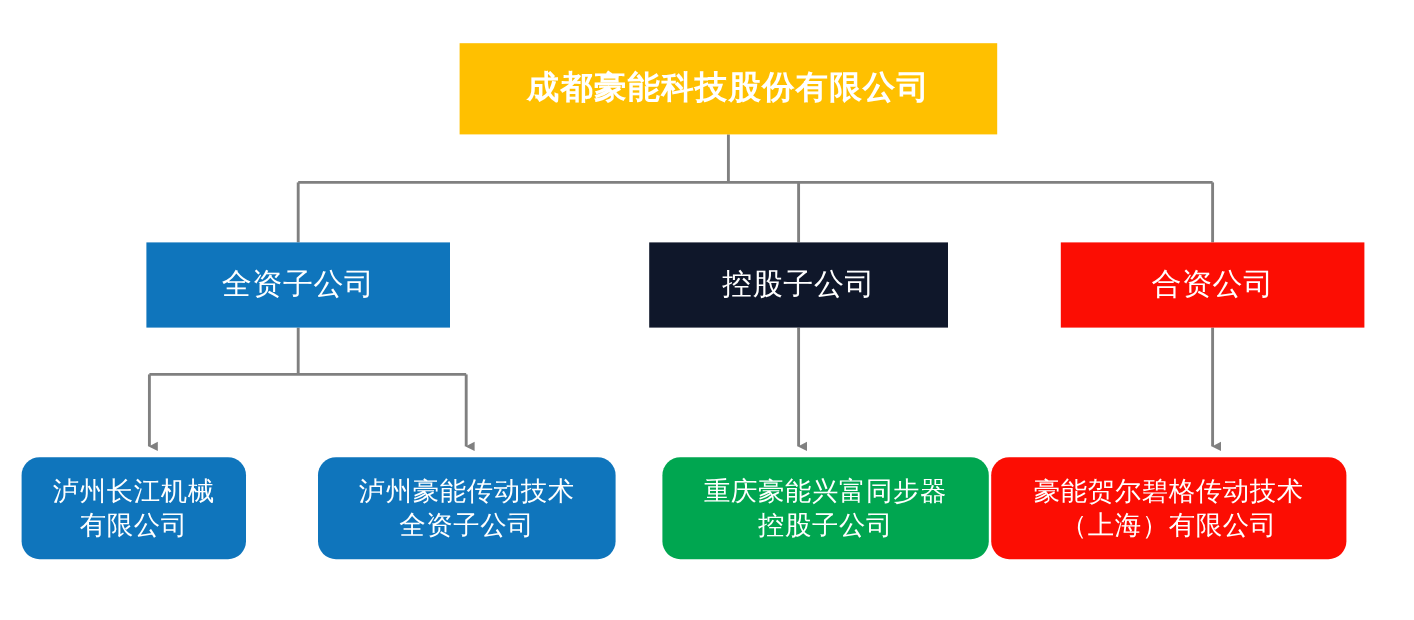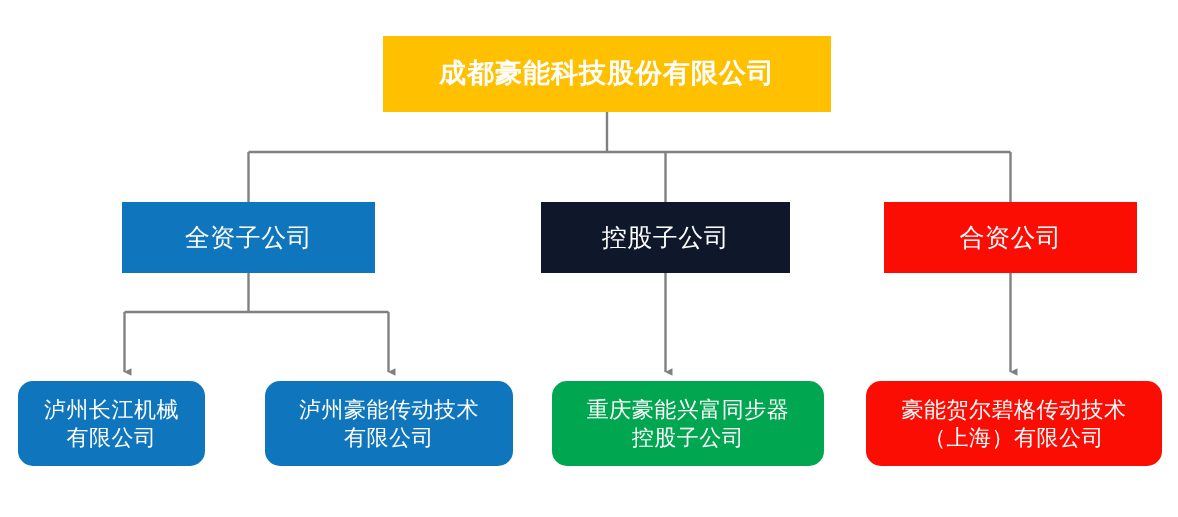--- a/index.html
+++ b/index.html
@@ -90,21 +90,21 @@
     left: 265px;
     width: 248px;
     background: #0f75bc;
   }
   .leaf-3 {
     left: 552px;
     width: 272px;
     background: #00a650;
   }
   .leaf-4 {
-    left: 866px;
+    left: 826px;
     width: 296px;
     background: #fc0d03;
   }
 </style>
 </head>
 <body>
 
 <div id="chart-root">
 
   <svg id="connector-layer" viewBox="0 0 1178 517" width="1178" height="517">
@@ -137,21 +137,21 @@
   <div class="node node-cat node-cat-blue">全资子公司</div>
 
   <div class="node node-cat node-cat-green">控股子公司</div>
 
   <div class="node node-cat node-cat-red">合资公司</div>
 
   <div class="node node-leaf leaf-1">泸州长江机械
 有限公司</div>
 
   <div class="node node-leaf leaf-2">泸州豪能传动技术
-有限公司</div>
+全资子公司</div>
 
   <div class="node node-leaf leaf-3">重庆豪能兴富同步器
 控股子公司</div>
 
   <div class="node node-leaf leaf-4">豪能贺尔碧格传动技术
 （上海）有限公司</div>
 
 </div>
 
 </body></html>

